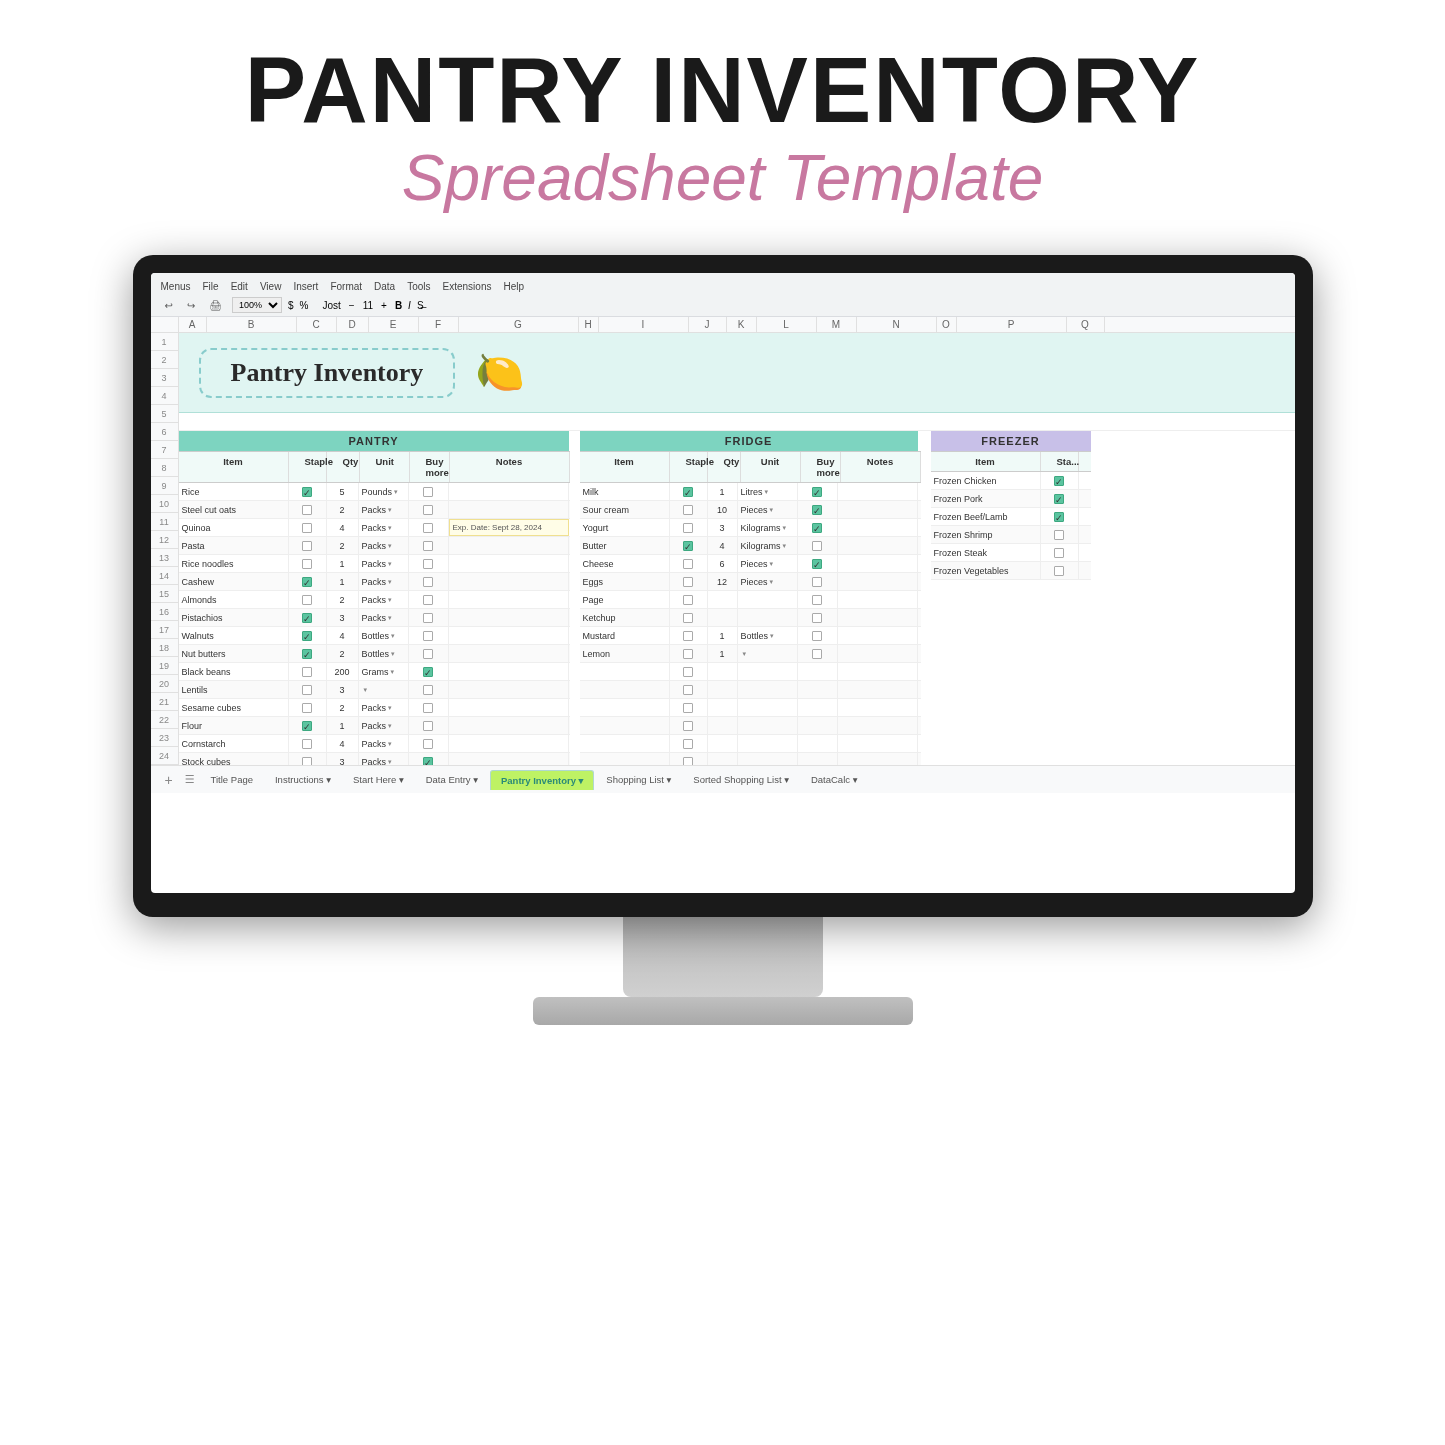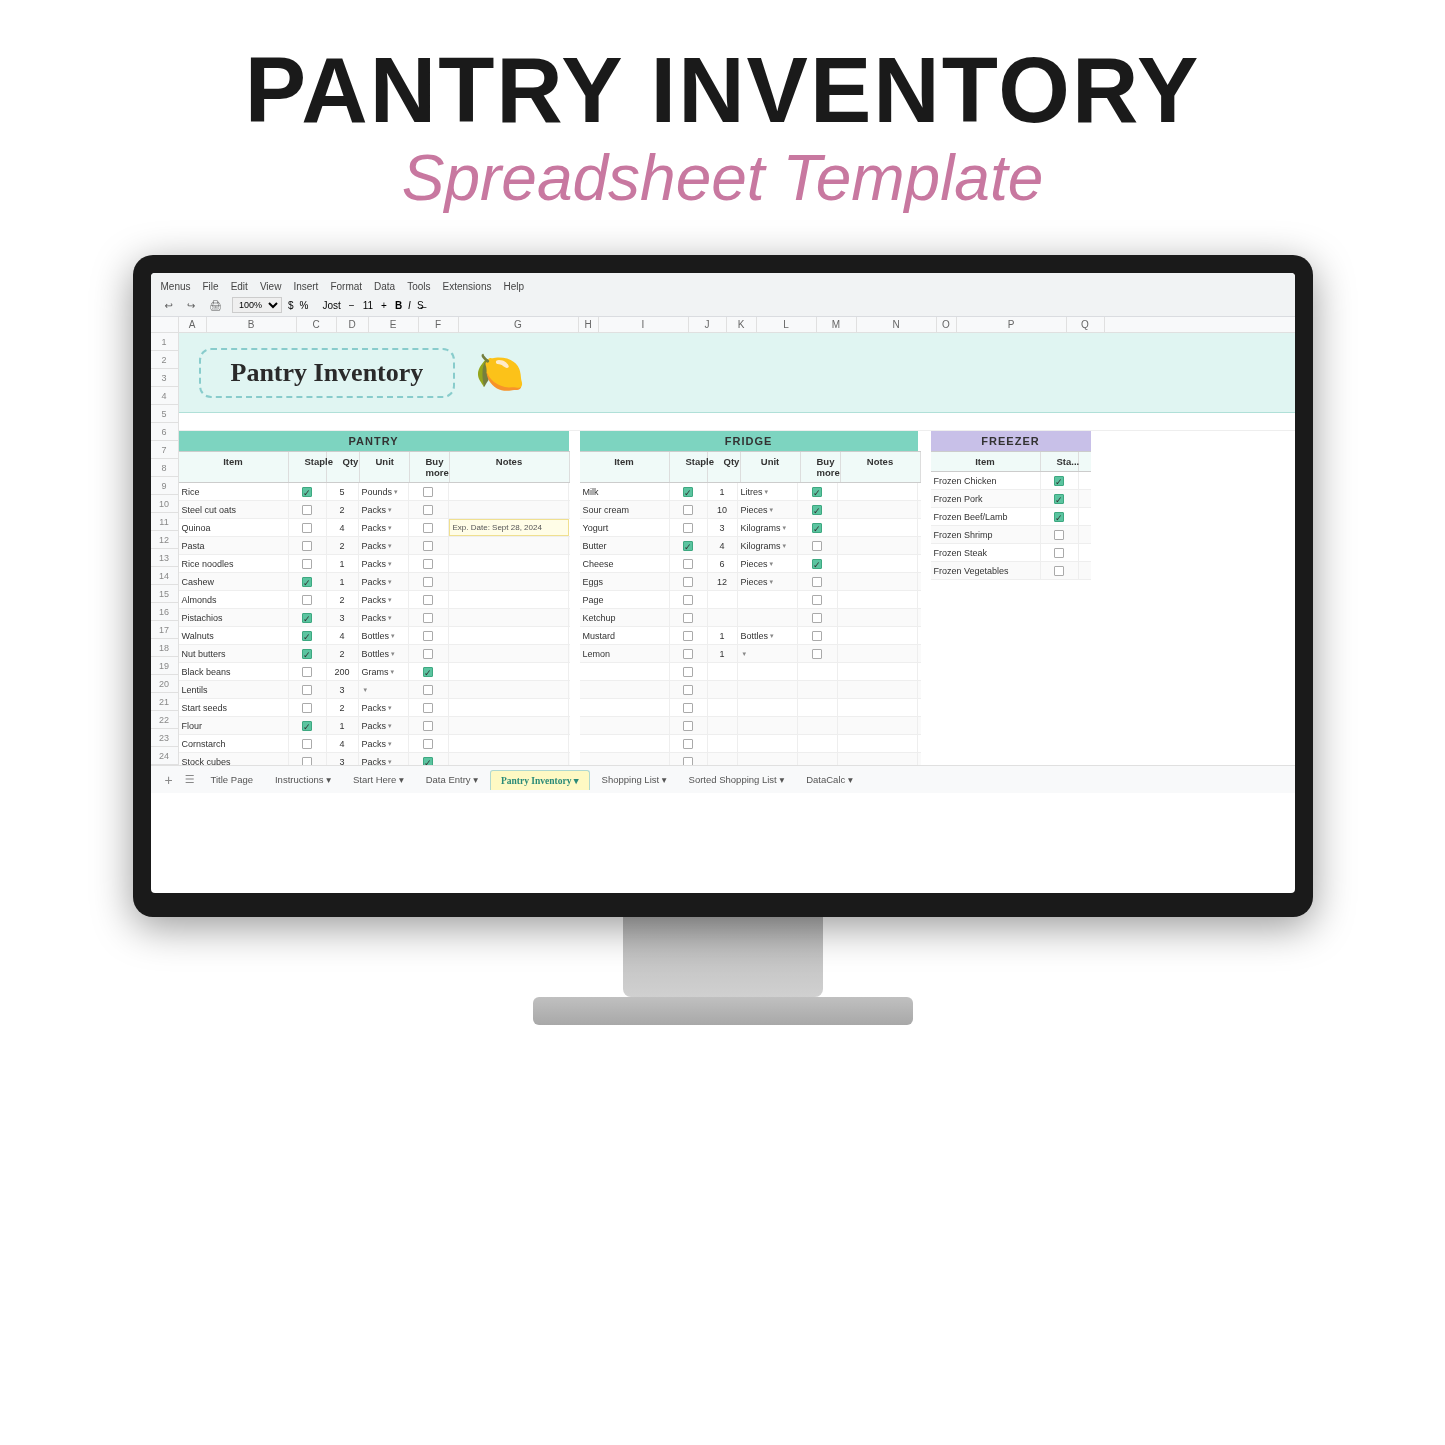--- a/index.html
+++ b/index.html
@@ -328,26 +328,25 @@
     .tab {
       font-size: 9.5px;
       padding: 4px 10px;
       border-radius: 3px 3px 0 0;
       cursor: pointer;
       color: #555;
       white-space: nowrap;
     }
 
     .tab.active {
-      background: #fef9c3;
+      background: #bef264;
       color: #2a8a78;
       font-weight: bold;
       border: 1px solid #b0d8d0;
       border-bottom: none;
-      font-family: Liberation Serif, serif;
     }
 
     .tab-add {
       font-size: 14px;
       padding: 0 6px;
       color: #888;
     }
 
     .tab-menu {
       font-size: 11px;
@@ -614,21 +613,21 @@
                         <div class="cell p-qty cell-center">3</div>
                         <div class="cell p-unit">
                           <span class="dropdown-arrow">▾</span>
                         </div>
                         <div class="cell p-buymore cell-center">
                           <span class="checkbox"></span>
                         </div>
                         <div class="cell p-notes"></div>
                       </div>
                       <div class="data-row">
-                        <div class="cell p-item">Start seeds</div>
+                        <div class="cell p-item">Sesame cubes</div>
                         <div class="cell p-staple cell-center">
                           <span class="checkbox"></span>
                         </div>
                         <div class="cell p-qty cell-center">2</div>
                         <div class="cell p-unit">Packs<span class="dropdown-arrow">▾</span></div>
                         <div class="cell p-buymore cell-center">
                           <span class="checkbox"></span>
                         </div>
                         <div class="cell p-notes"></div>
                       </div>

